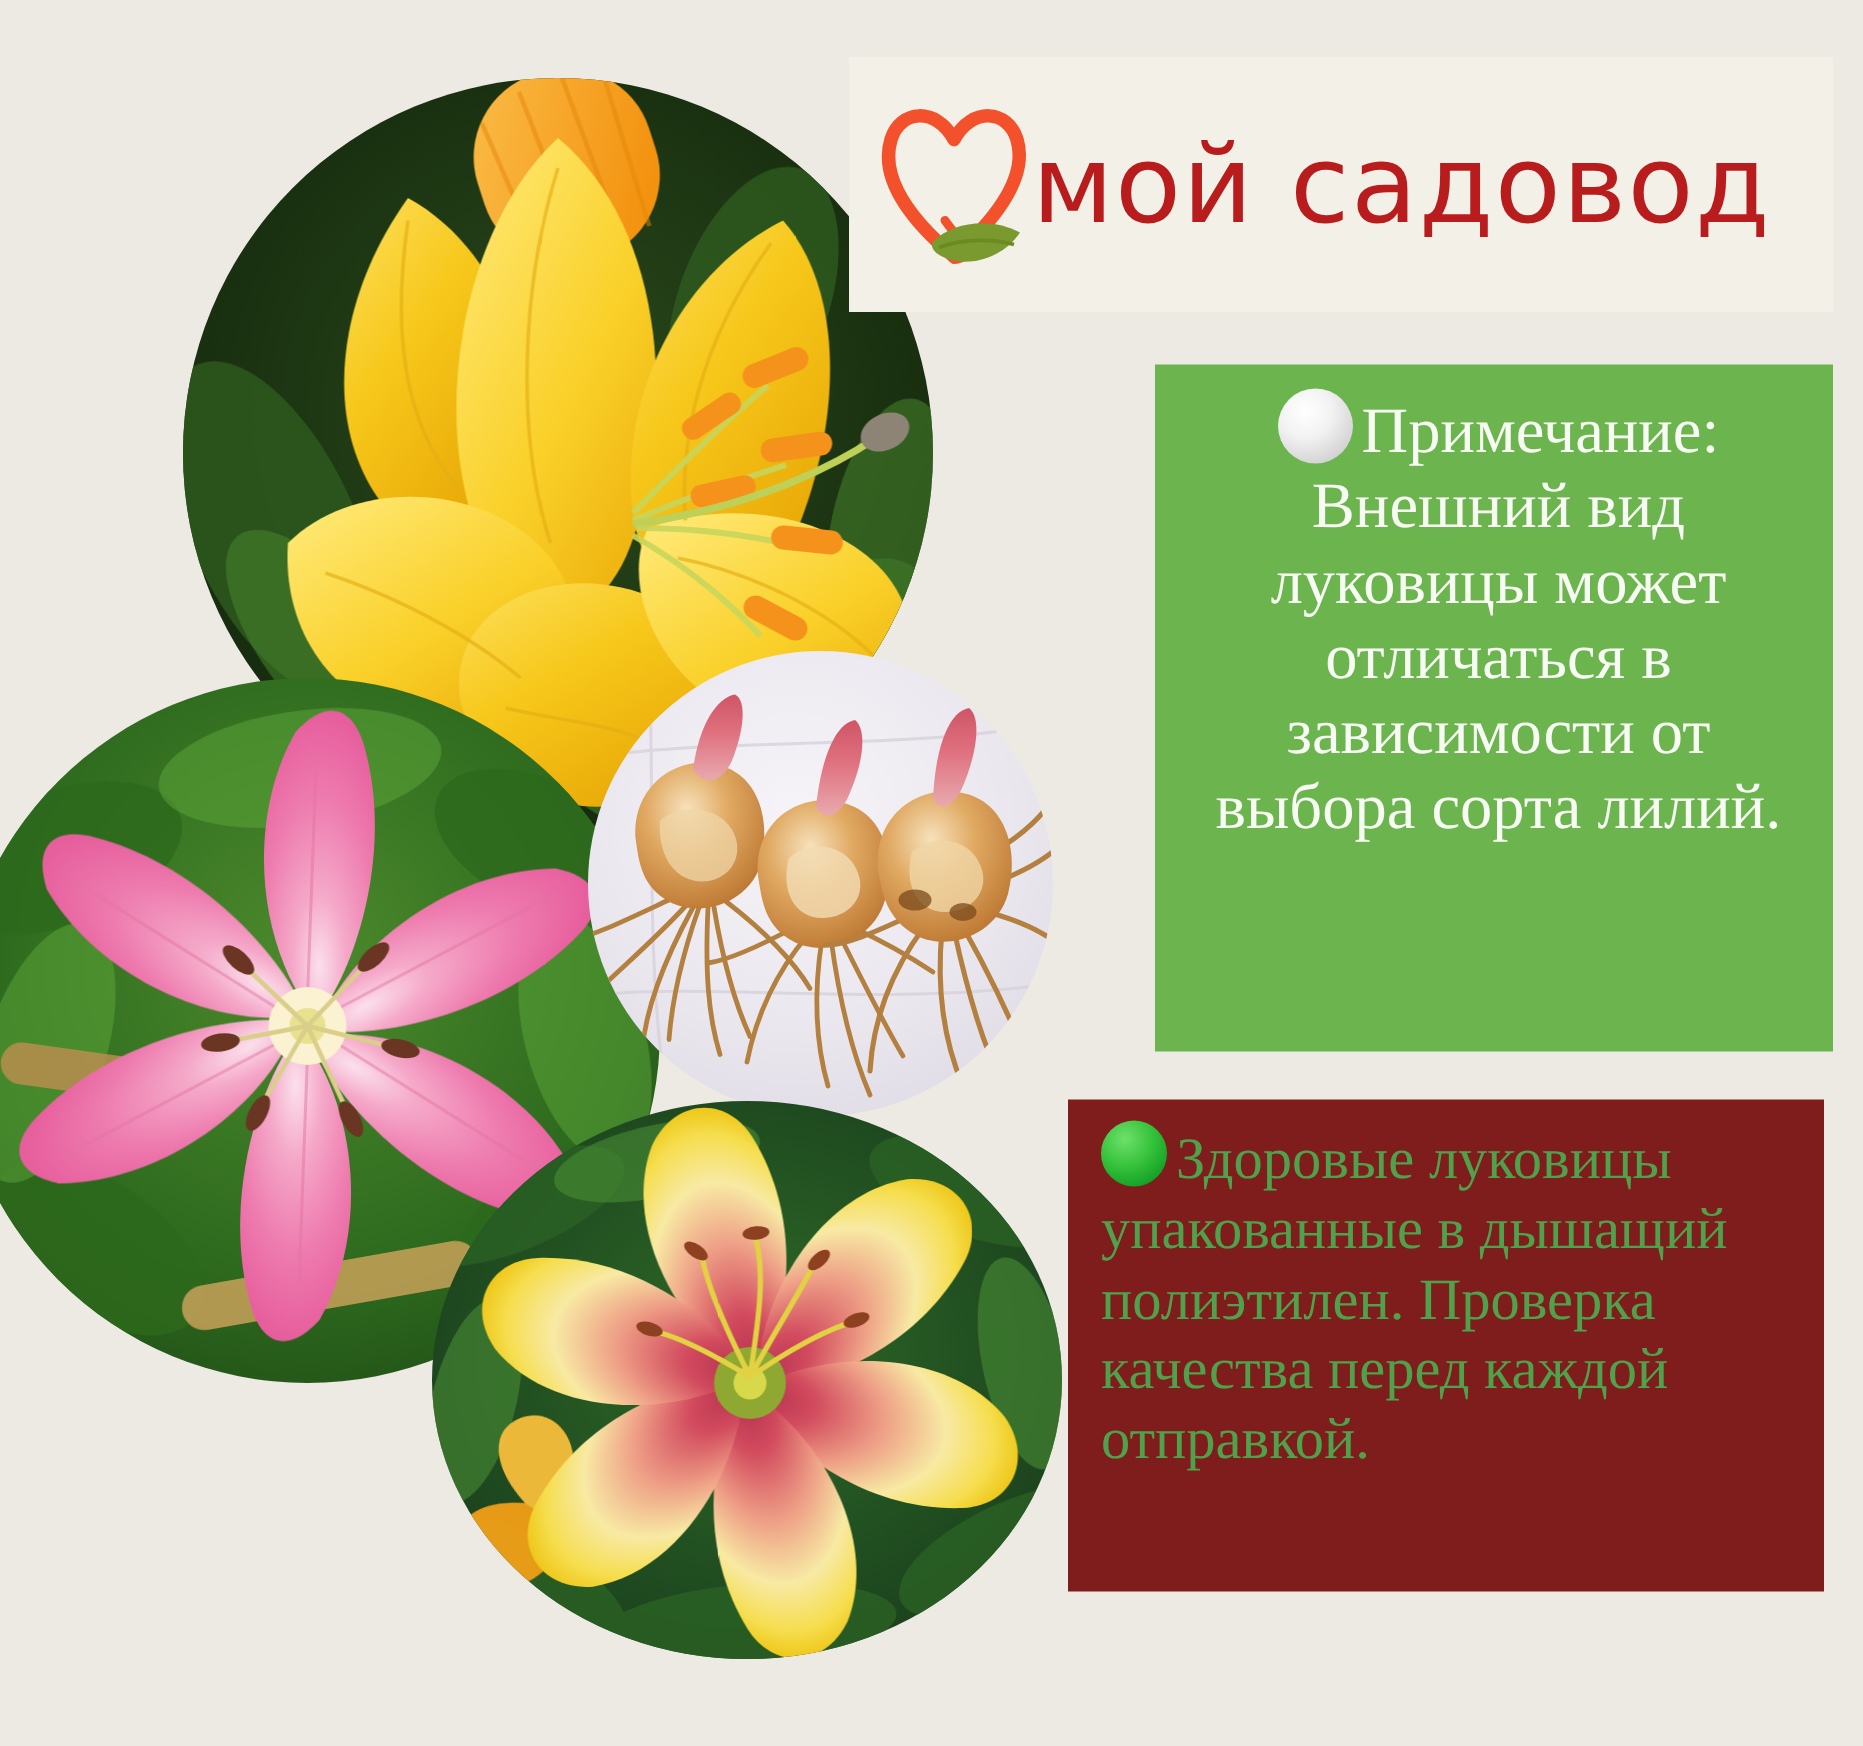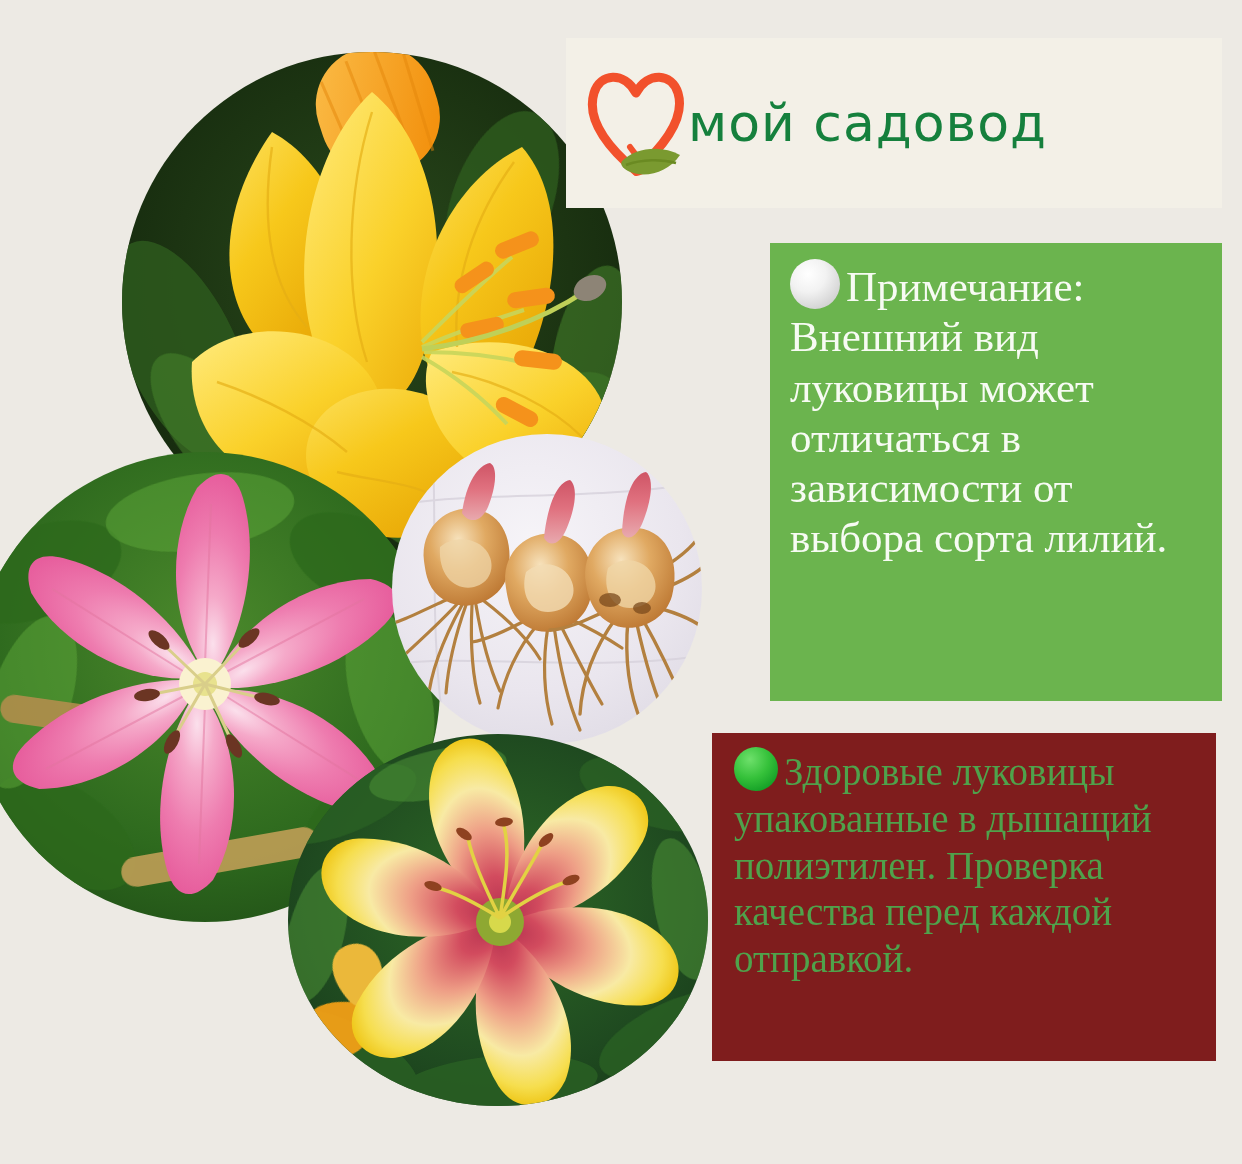--- a/index.html
+++ b/index.html
@@ -14,22 +14,22 @@
 
   
   .logo-block{
     position:absolute;left:566px;top:38px;width:656px;height:170px;
     background:#F3F0E7;
     display:flex;align-items:center;
   }
   .logo-mark{position:relative;width:112px;height:124px;margin-left:14px;flex:none;}
   .logo-text{
     font-family:"DejaVu Sans",sans-serif;
-    font-size:52px;line-height:1;
-    color:#15803d;
+    font-size:72px;line-height:1;
+    color:#b91c1c;
     letter-spacing:1px;
     margin-left:-4px;
     white-space:nowrap;
     font-weight:400;
   }
 
   
   .circ{position:absolute;border-radius:50%;overflow:hidden;}
 
   
@@ -40,20 +40,21 @@
   .c-bulbs{left:392px;top:434px;width:310px;height:310px;}
   
   .c-bicolor{left:288px;top:734px;width:420px;height:372px;}
 
   
   .panel-note{
     position:absolute;left:770px;top:243px;width:452px;height:458px;
     background:#6BB44E;
     box-sizing:border-box;
     padding:16px 14px 8px 20px;
+    text-align:center;
   }
   .panel-note .ptxt{
     color:#F7FBF3;
     font-size:43px;
     line-height:1.17;
     font-family:"Liberation Serif",serif;
   }
   .panel-healthy{
     position:absolute;left:712px;top:733px;width:504px;height:328px;
     background:#7f1d1d;

